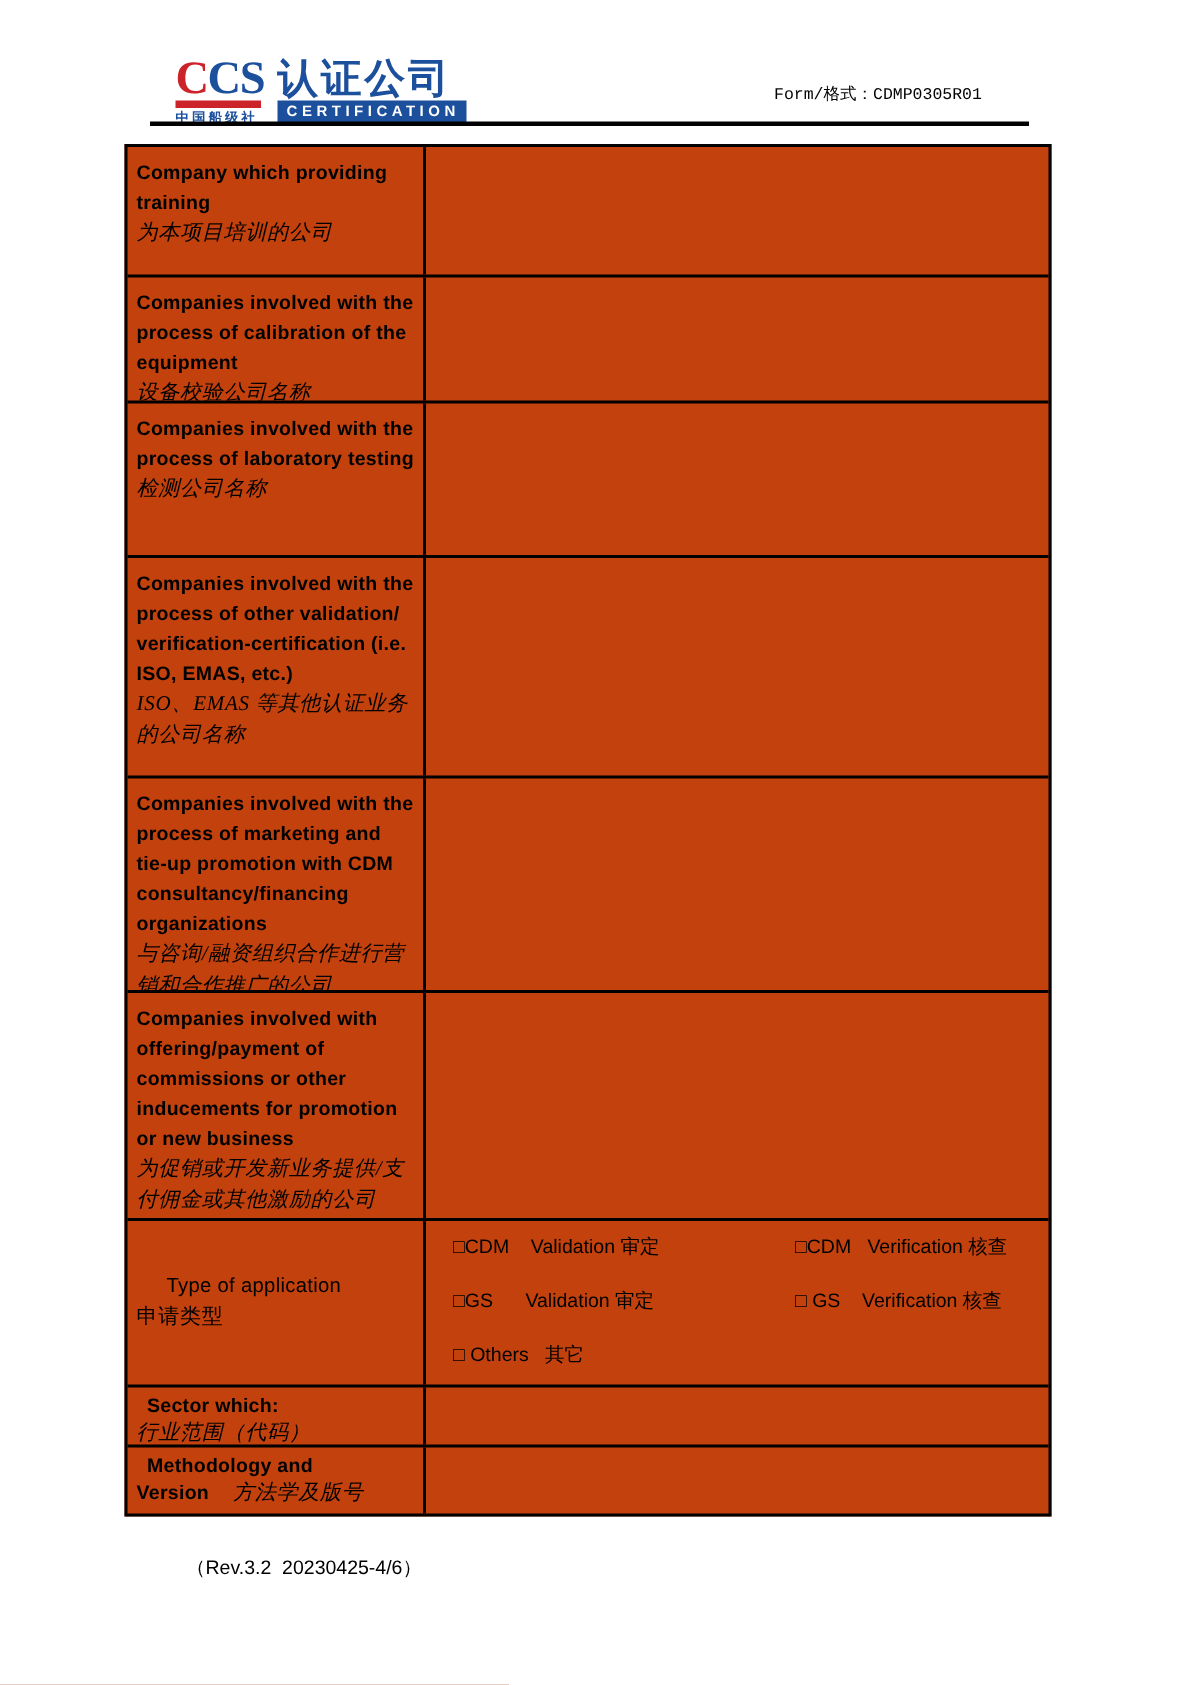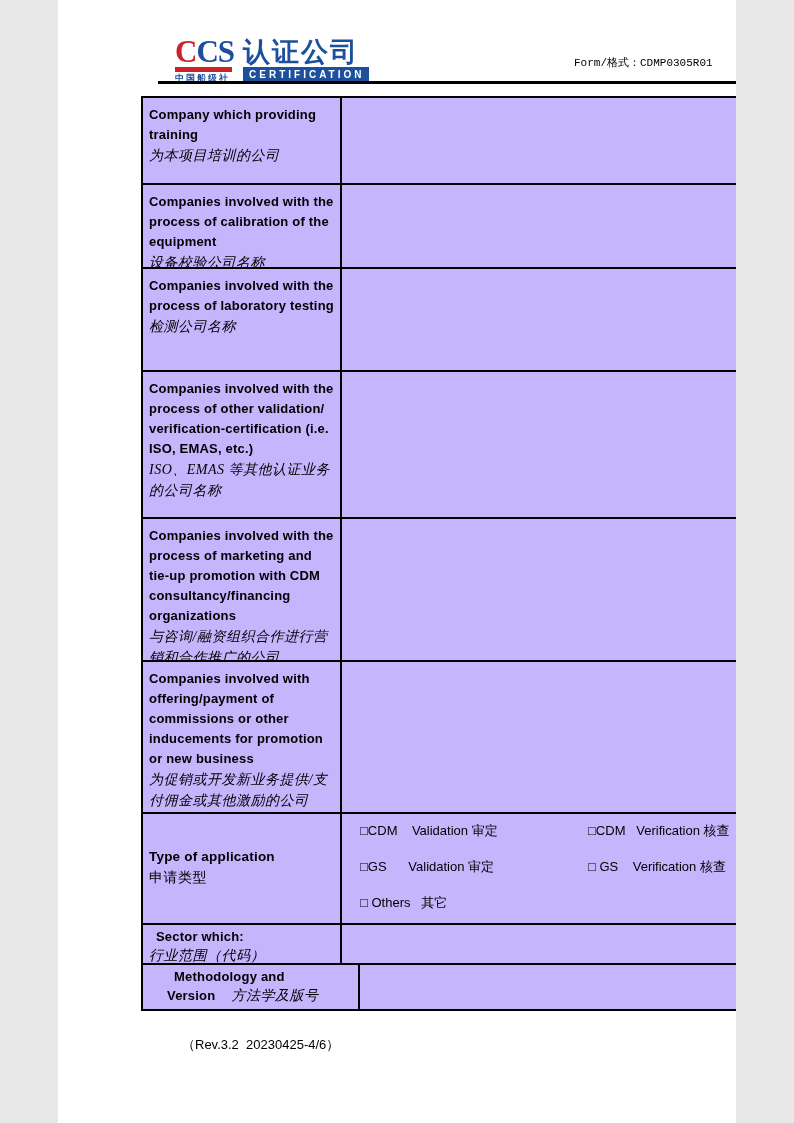--- a/index.html
+++ b/index.html
@@ -1,18 +1,18 @@
 <!DOCTYPE html>
 <html><head>
 <meta charset="utf-8">
 <style>
   html,body{margin:0;padding:0;background:#e8e8e8;}
   .page{
     position:relative;
-    width:678px;height:1123px;
+    width:794px;height:1123px;
     background:#ffffff;
     font-family:"Liberation Sans",sans-serif;
     color:#000;
     overflow:hidden;
     margin:0 auto;
   }
   
   .logo{position:absolute;left:117px;top:38px;display:flex;align-items:flex-start;}
   .logo-left{display:flex;flex-direction:column;align-items:flex-start;}
   .ccs-letters{
@@ -39,41 +39,41 @@
   .form-code{
     position:absolute;left:516px;top:55px;
     font-family:"Liberation Mono",monospace;
     font-size:11px;white-space:pre;
   }
   .header-rule{position:absolute;left:100px;top:81px;width:586px;height:3px;background:#000;}
 
   
   .form-table{
     position:absolute;left:83px;top:96px;width:618px;
-    border:2px solid #000;box-sizing:border-box;background:#c4b5fd;
+    border:2px solid #000;box-sizing:border-box;background:#c2410c;
   }
   .trow{display:flex;border-bottom:2px solid #000;box-sizing:border-box;}
-  .trow:last-child{border-bottom:none;padding-left:18px;}
+  .trow:last-child{border-bottom:none;}
   .tcell{box-sizing:border-box;overflow:hidden;}
   .label-cell{
     width:199px;border-right:2px solid #000;
     padding:7px 4px 0 6px;
   }
   .value-cell{flex:1;}
   .en{
     font-size:13px;font-weight:bold;line-height:20px;letter-spacing:0.2px;
     word-break:break-word;
   }
   .cn{
     font-size:14px;font-weight:normal;font-style:italic;line-height:21px;
     font-family:"Liberation Serif","DejaVu Serif",serif;
     letter-spacing:0.5px;
   }
   .cn.upright{font-style:normal;font-family:"Liberation Sans",sans-serif;}
-  .en.regular{font-weight:bold;font-size:13.5px;}
+  .en.regular{font-weight:normal;font-size:13.5px;margin-left:20px;}
   .indent{padding-left:7px;}
   .tight .en{line-height:18px;}
   .tight .cn{line-height:19px;}
   .tight{padding-top:3px;}
   
   .type-label{padding-top:33px;}
   .options-cell{
     display:flex;flex-direction:column;
     padding:9px 0 12px 18px;justify-content:space-between;
   }

